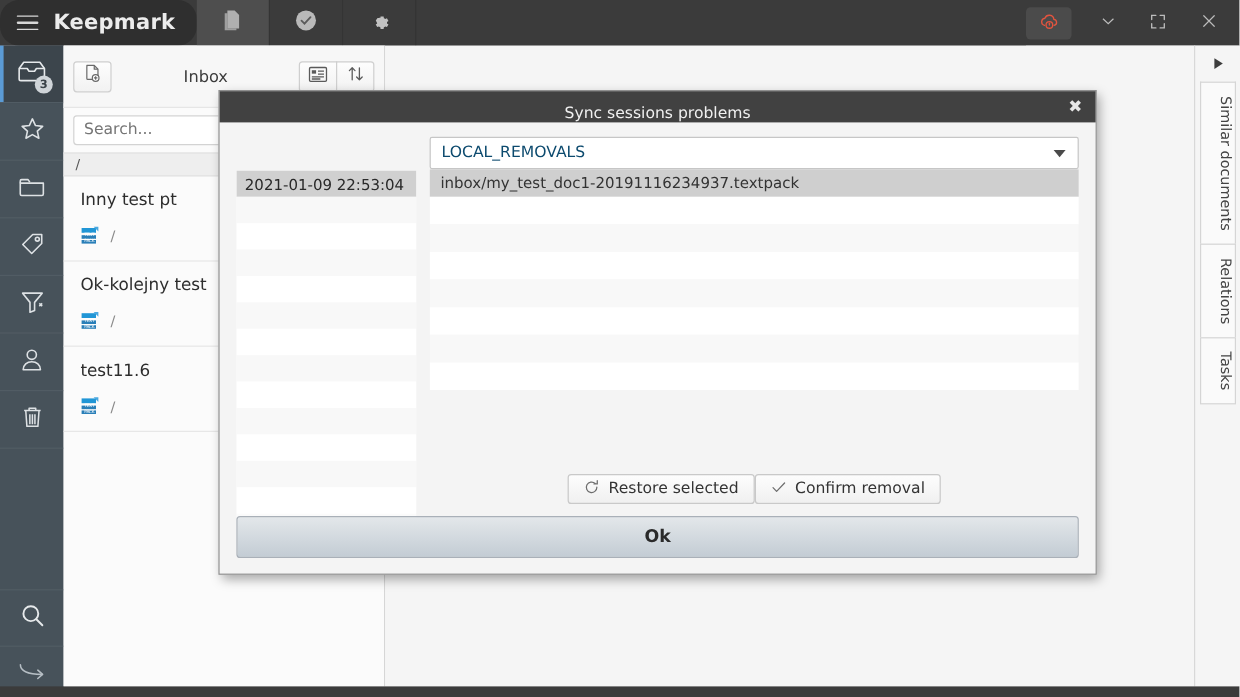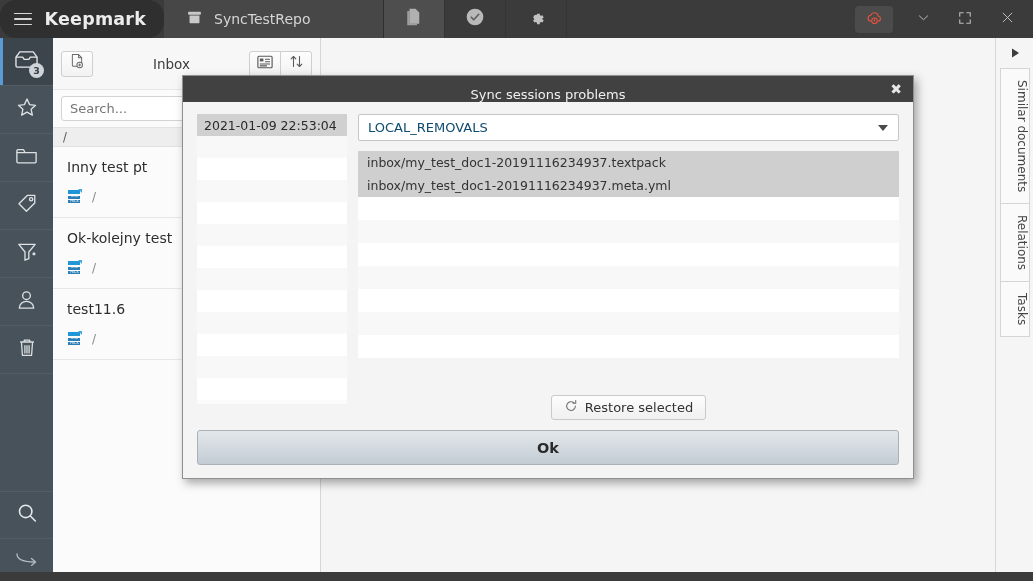--- a/index.html
+++ b/index.html
@@ -193,41 +193,41 @@
   }
   .dlg-close {
     position: absolute; right: 11px; top: 50%; transform: translateY(-50%);
     color: #e8e8e8; font-size: 14px; font-weight: bold; cursor: pointer;
     line-height: 1;
   }
   .dlg-body { flex: 1; display: flex; padding: 12px 14px 0 14px; gap: 11px; min-height: 0; }
 
   .sess-list {
     width: 150px; background: #fbfbfb; border: 0; overflow: hidden;
-    flex: 0 0 150px; align-self: flex-start; height: 290px;
+    flex: 0 0 150px; align-self: flex-start; height: 290px; margin-top: 28px;
   }
   .sess-row { height: 22px; display: flex; align-items: center; padding: 0 7px;
     font-size: 12.5px; color: #3a3a3a; cursor: pointer; }
   .sess-row.sel { background: #d0d0d0; color: #2a2a2a; }
   .sess-row.odd { background: #f8f8f8; }
   .sess-row.even { background: #ffffff; }
 
   .right-col { flex: 1; display: flex; flex-direction: column; min-width: 0; }
   .dd {
     height: 27px; border: 1px solid #c6c6c6; border-radius: 2px;
     background: #fff; display: flex; align-items: center;
     padding: 0 9px; font-size: 13px; color: #0c4a6e; cursor: pointer;
     position: relative; flex: 0 0 27px;
   }
   .dd-arrow {
     position: absolute; right: 10px; top: 50%; transform: translateY(-50%);
     width: 0; height: 0; border-left: 5px solid transparent;
     border-right: 5px solid transparent; border-top: 6px solid #4a4a4a;
   }
-  .files { margin-top: 10px; flex: 1; overflow: hidden; }
+  .files { flex: 1; overflow: hidden; }
   .file-row {
     height: 23px; display: flex; align-items: center; padding: 0 9px;
     font-size: 12.5px; color: #333; cursor: pointer;
   }
   .file-row.sel { background: #cfcfcf; }
   .file-row.odd { background: #f8f8f8; }
   .file-row.even { background: #ffffff; }
 
   .dlg-actions {
     display: flex; justify-content: center; gap: 0;
@@ -256,29 +256,20 @@
   <div class="titlebar">
     <div class="tb-brand">
       <div class="hamburger">
           <i></i>
           <i></i>
           <i></i>
         </div>
       <span class="brand-text">Keepmark</span>
     </div>
 
-    <div class="tb-tab">
-      <span>
-        <svg width="17" height="17" viewBox="0 0 24 24" fill="#c9c9c9">
-          <rect x="3" y="4" width="18" height="4" rx="1"></rect>
-          <path d="M5 9h14v10a1 1 0 0 1-1 1H6a1 1 0 0 1-1-1V9zm4 2.5h6v1.6H9v-1.6z" fill="#c9c9c9"></path>
-        </svg>
-      </span>
-      <span>SyncTestRepo</span>
-    </div>
 
     <div class="tb-iconbtn active">
       <span>
         <svg width="18" height="20" viewBox="0 0 24 26" fill="none" stroke="#c2c2c2" stroke-width="1.6">
           <path d="M6 2h8l5 5v15H6z" fill="#c2c2c2" stroke="none" opacity="0.85"></path>
           <path d="M3 5h3v17h10v2H3z" fill="#c2c2c2" stroke="none" opacity="0.7"></path>
         </svg>
       </span>
     </div>
     <div class="tb-iconbtn dim">
@@ -542,40 +533,47 @@
       </div>
 
       <div class="right-col">
         <div class="dd">
           <span>LOCAL_REMOVALS</span>
           <span class="dd-arrow"></span>
         </div>
 
         <div class="files">
           <div class="file-row sel">inbox/my_test_doc1-20191116234937.textpack</div>
-          <div class="file-row sel">inbox/my_test_doc1-20191116234937.meta.yml</div>
           <div class="file-row even"></div>
           <div class="file-row odd"></div>
           <div class="file-row even"></div>
           <div class="file-row odd"></div>
           <div class="file-row even"></div>
           <div class="file-row odd"></div>
           <div class="file-row even"></div>
         </div>
 
         <div class="dlg-actions">
           <div class="act-btn">
             <span>
               <svg width="14" height="14" viewBox="0 0 16 16" fill="none" stroke="#6e6e6e" stroke-width="1.2" stroke-linecap="round">
                 <path d="M13 8a5 5 0 1 1-1.6-3.6"></path>
                   <path d="M13.4 1.8v3.1h-3.1"></path>
               </svg>
             </span>
             <span>Restore selected</span>
           </div>
+          <div class="act-btn">
+            <span>
+              <svg width="14" height="14" viewBox="0 0 16 16" fill="none" stroke="#6e6e6e" stroke-width="1.2" stroke-linecap="round" stroke-linejoin="round">
+                <path d="M2.5 8.4l3.4 3.6L13.5 4"></path>
+              </svg>
+            </span>
+            <span>Confirm removal</span>
+          </div>
         </div>
       </div>
     </div>
 
     <div class="dlg-foot">
       <button class="ok-btn">Ok</button>
     </div>
   </div>
 
 </div>

